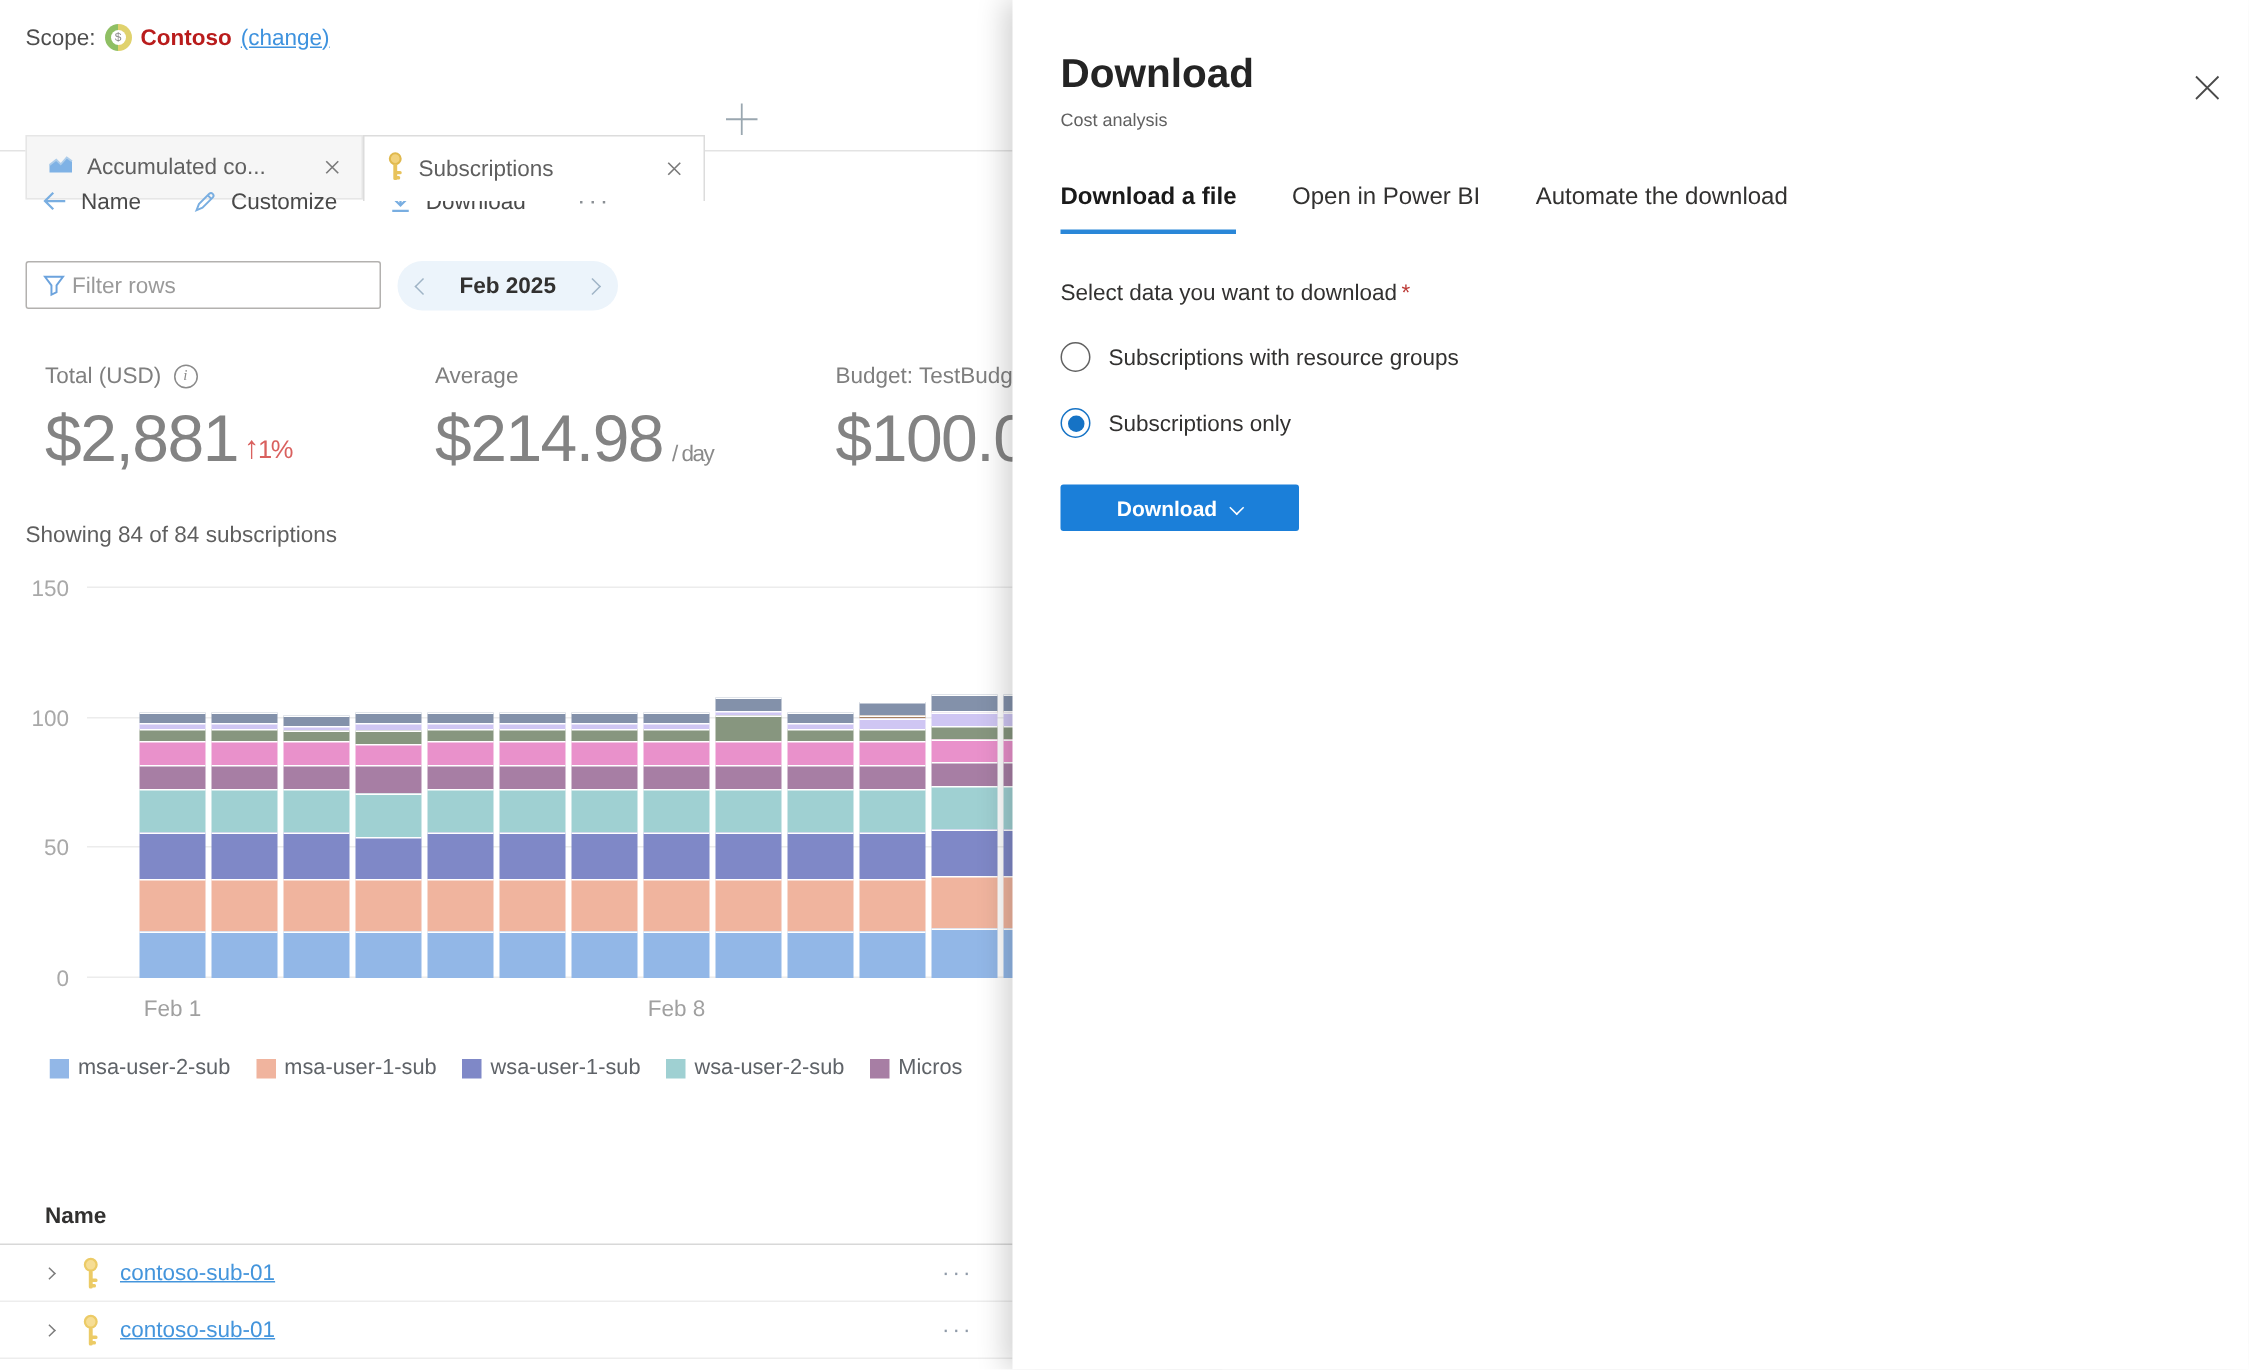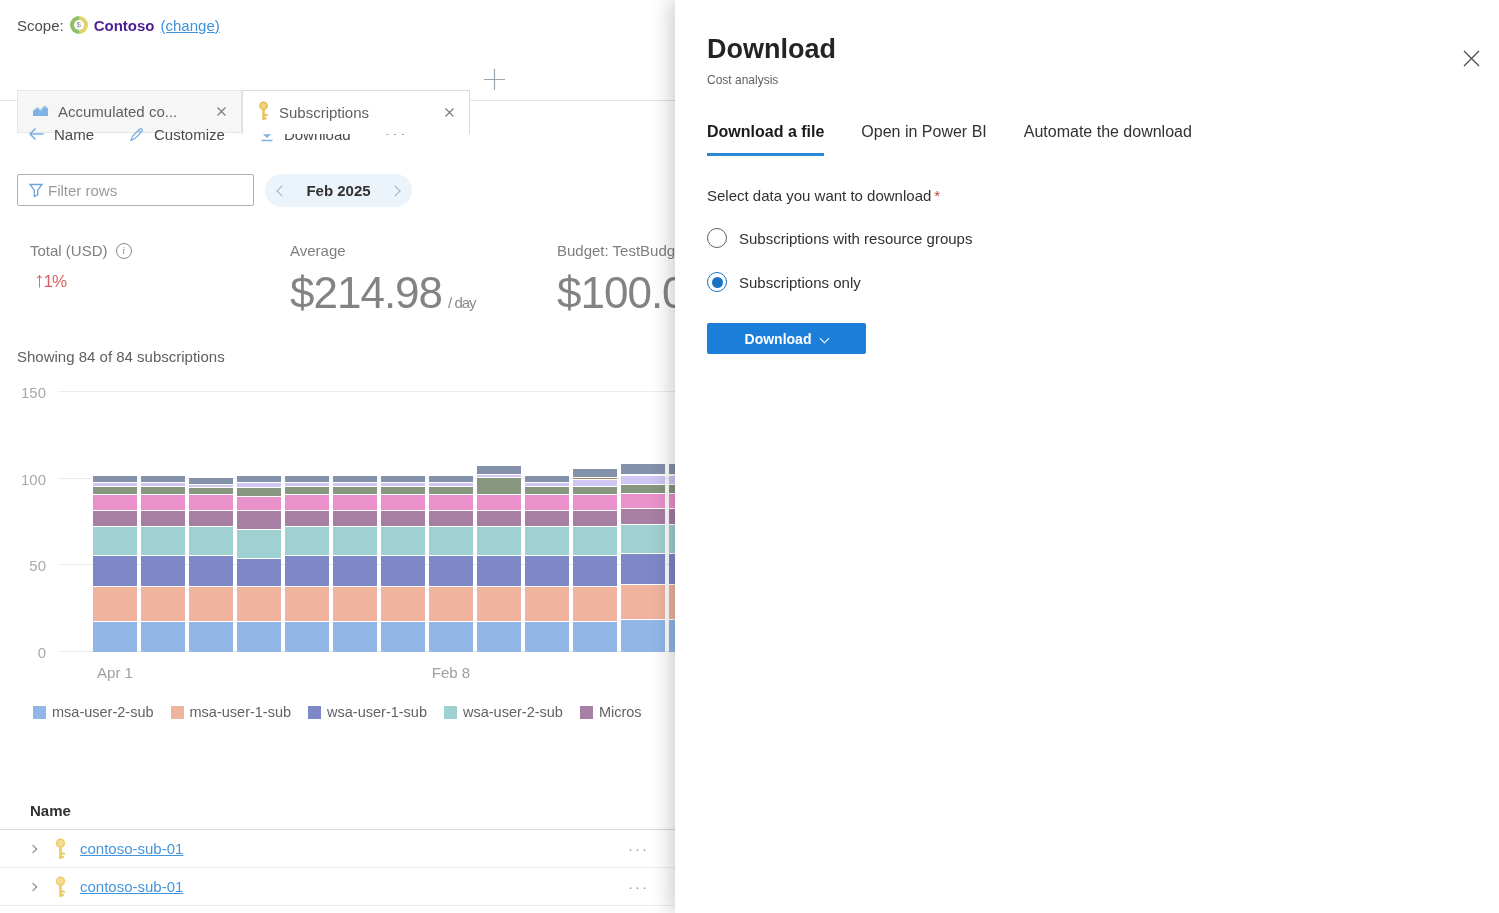--- a/index.html
+++ b/index.html
@@ -11,21 +11,21 @@
   .left-pane { position:absolute; left:0; top:0; width:815px; height:913px; overflow:hidden; background:#fff; }
   .left-pane::after { content:""; position:absolute; right:0; top:0; bottom:0; width:58px;
     background:linear-gradient(to right, rgba(0,0,0,0), rgba(0,0,0,0.13)); pointer-events:none; }
 
   .scope-row { position:absolute; left:17px; top:16px; display:flex; align-items:center; gap:6px; font-size:15px; }
   .scope-label { color:#4d4d4d; }
   .scope-icon { width:18px; height:18px; border-radius:50%;
     background:conic-gradient(#e0d26d 0 50%, #8fbf64 50% 100%); position:relative; }
   .scope-icon::after { content:"$"; position:absolute; left:50%; top:50%; transform:translate(-50%,-50%);
     width:10px; height:10px; background:#fff; border-radius:50%; font-size:8px; line-height:10px; text-align:center; color:#8a8a8a; }
-  .scope-name { font-weight:bold; color:#4c1d95; }
+  .scope-name { font-weight:bold; color:#b91c1c; }
   .scope-change { color:#3e92de; }
 
   
   .tabbar { position:absolute; left:0; top:57px; width:675px; height:44px; }
   .tabbar .strip-border { position:absolute; left:0; bottom:0; width:675px; height:1px; background:#e3e3e3; }
   .doc-tab { position:absolute; top:1px; height:43px; display:flex; align-items:center; gap:9px;
     font-size:15px; padding:0 14px; color:#5f5f5f;margin-top:32px; }
   .doc-tab.inactive { left:17px; width:225px; background:#f6f6f6; border:1px solid #e6e6e6; }
   .doc-tab.active { left:242px; width:228px; background:#fff; border:1px solid #dcdcdc; border-bottom:none;
     height:44px; z-index:2; }
@@ -205,20 +205,21 @@
       <span class="date-text">Feb 2025</span>
       <span class="chev right"></span>
     </div>
 
     <div class="kpi kpi-total">
       <div class="kpi-label">
         <span>Total (USD)</span>
         <span class="info-icon">i</span>
       </div>
       <div class="kpi-value">
+        <span>$2,881</span>
         <span class="delta"><span class="arrow">↑</span><span>1%</span></span>
       </div>
     </div>
     <div class="kpi kpi-avg">
       <div class="kpi-label">
           <span>Average</span>
         </div>
       <div class="kpi-value">
         <span>$214.98</span>
         <span class="suffix">/ day</span>
@@ -384,21 +385,21 @@
             <div class="seg" style="height: 34.6667px; background: rgb(240, 180, 158);"></div>
             <div class="seg" style="height: 31.2px; background: rgb(127, 136, 199);"></div>
             <div class="seg" style="height: 29.4667px; background: rgb(159, 208, 210);"></div>
             <div class="seg" style="height: 15.6px; background: rgb(167, 126, 164);"></div>
             <div class="seg" style="height: 15.6px; background: rgb(233, 145, 203);"></div>
             <div class="seg" style="height: 8.66667px; background: rgb(135, 150, 127);"></div>
             <div class="seg" style="height: 8.66667px; background: rgb(207, 198, 243);"></div>
             <div class="seg" style="height: 1.73333px; background: rgb(168, 130, 94);"></div>
             <div class="seg" style="height: 10.4px; background: rgb(131, 145, 170);"></div>
           </div>
-          <div class="xlabel" style="left: 57px;">Apr 1</div>
+          <div class="xlabel" style="left: 57px;">Feb 1</div>
           <div class="xlabel" style="left: 393px;">Feb 8</div>
         </div>
     </div>
 
     <div class="legend" id="legend">
         <div class="legend-item">
           <span class="swatch" style="background: rgb(146, 183, 231);"></span>
           <span>msa-user-2-sub</span>
         </div>
         <div class="legend-item">

